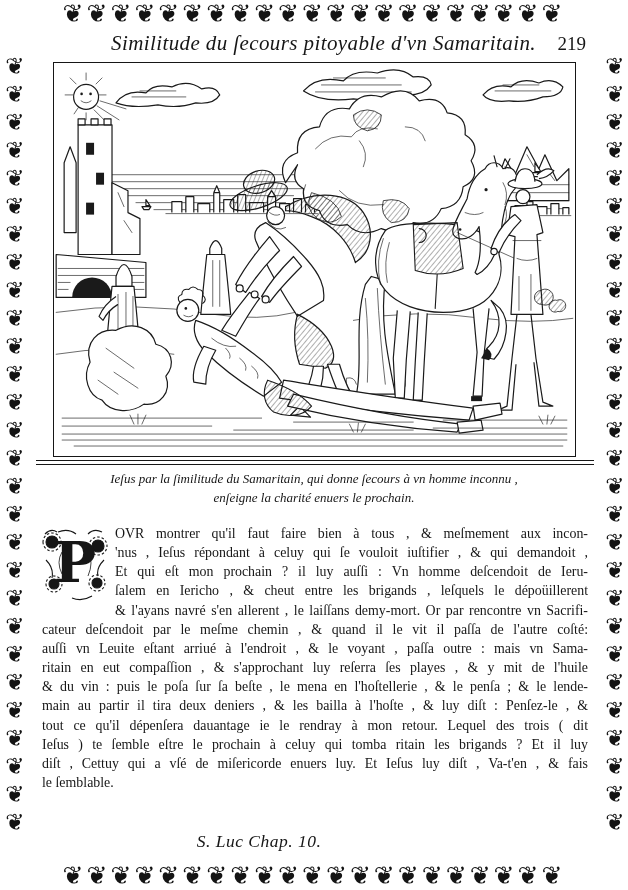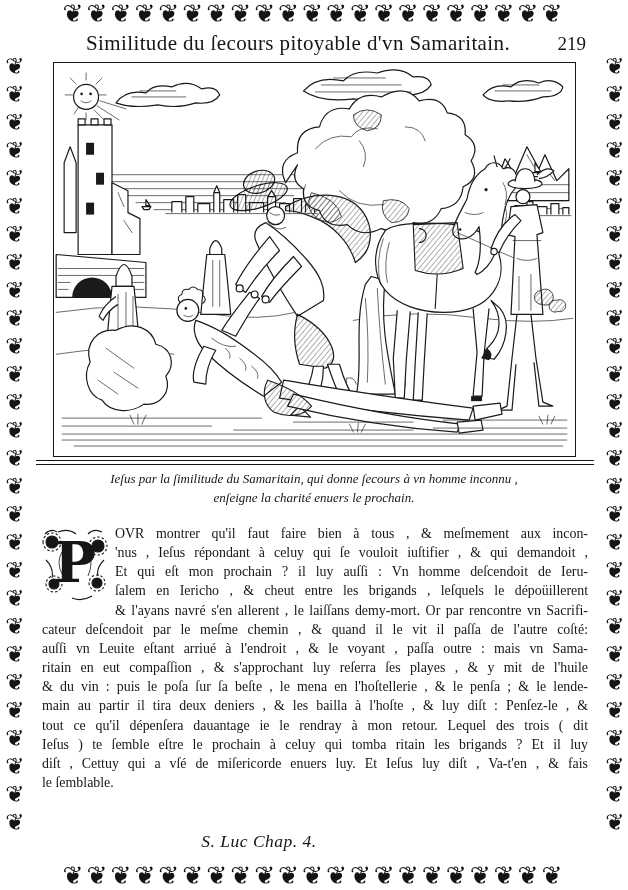--- a/index.html
+++ b/index.html
@@ -10,21 +10,21 @@
     font-family:"Liberation Serif", serif;
   }
   
   .b-strip{position:absolute;color:#141414;overflow:hidden;user-select:none;}
   .b-top   {top:-2px;left:0;width:100%;height:32px;font-size:25px;line-height:32px;text-align:center;letter-spacing:3px;white-space:nowrap;}
   .b-bottom{bottom:-2px;left:0;width:100%;height:32px;font-size:25px;line-height:32px;text-align:center;letter-spacing:3px;white-space:nowrap;}
   .b-left  {top:30px;bottom:30px;left:-1px;width:30px;writing-mode:vertical-rl;text-orientation:upright;font-size:23px;line-height:30px;letter-spacing:2px;text-align:center;}
   .b-right {top:30px;bottom:30px;right:-1px;width:30px;writing-mode:vertical-rl;text-orientation:upright;font-size:23px;line-height:30px;letter-spacing:2px;text-align:center;}
   
   .header{position:absolute;top:31px;left:60px;right:36px;height:28px;}
-  .title{position:absolute;left:0;right:56px;text-align:center;font-size:21px;letter-spacing:.4px;white-space:nowrap;}
+  .title{position:absolute;left:0;right:56px;text-align:right;font-size:21px;letter-spacing:.4px;white-space:nowrap;font-style:italic;}
   .pageno{position:absolute;right:6px;top:2px;font-size:19px;font-family:Liberation Serif, serif;}
   
   .engraving{position:absolute;top:62px;left:53px;width:523px;height:395px;border:1.6px solid #161616;background:#fff;}
   .engraving svg{display:block;width:100%;height:100%;}
   .rule{position:absolute;top:460px;left:36px;right:34px;height:5px;border-top:1.7px solid #161616;border-bottom:1px solid #161616;}
   
   .caption{position:absolute;top:469px;left:50px;right:50px;text-align:center;font-style:italic;font-size:13px;line-height:19px;}
   
   .body{position:absolute;top:524px;left:42px;width:546px;font-size:13.9px;line-height:19.15px;}
   .bline{text-align:justify;text-align-last:justify;}
@@ -282,15 +282,15 @@
     <div class="bline">auſſi vn Leuite eſtant arriué à l'endroit , &amp; le voyant , paſſa outre : mais vn Sama-</div>
     <div class="bline">ritain en eut compaſſion , &amp; s'approchant luy reſerra ſes playes , &amp; y mit de l'huile</div>
     <div class="bline">&amp; du vin : puis le poſa ſur ſa beſte , le mena en l'hoſtellerie , &amp; le penſa ; &amp; le lende-</div>
     <div class="bline">main au partir il tira deux deniers , &amp; les bailla à l'hoſte , &amp; luy diſt : Penſez-le , &amp;</div>
     <div class="bline">tout ce qu'il dépenſera dauantage ie le rendray à mon retour. Lequel des trois ( dit</div>
     <div class="bline">Ieſus ) te ſemble eſtre le prochain à celuy qui tomba ritain les brigands ? Et il luy</div>
     <div class="bline">diſt , Cettuy qui a vſé de miſericorde enuers luy. Et Ieſus luy diſt , Va-t'en , &amp; fais</div>
     <div class="bline last">le ſemblable.</div>
   </div>
 
-  <div class="footer-ref">S. Luc Chap. 4.</div>
+  <div class="footer-ref">S. Luc Chap. 10.</div>
 
 </div>
 
 </body></html>

